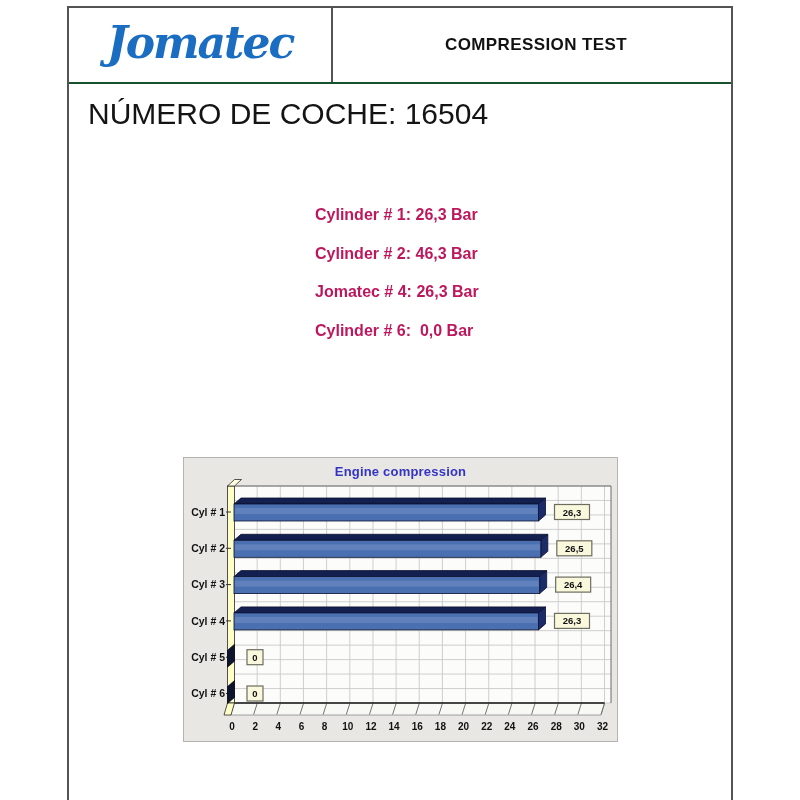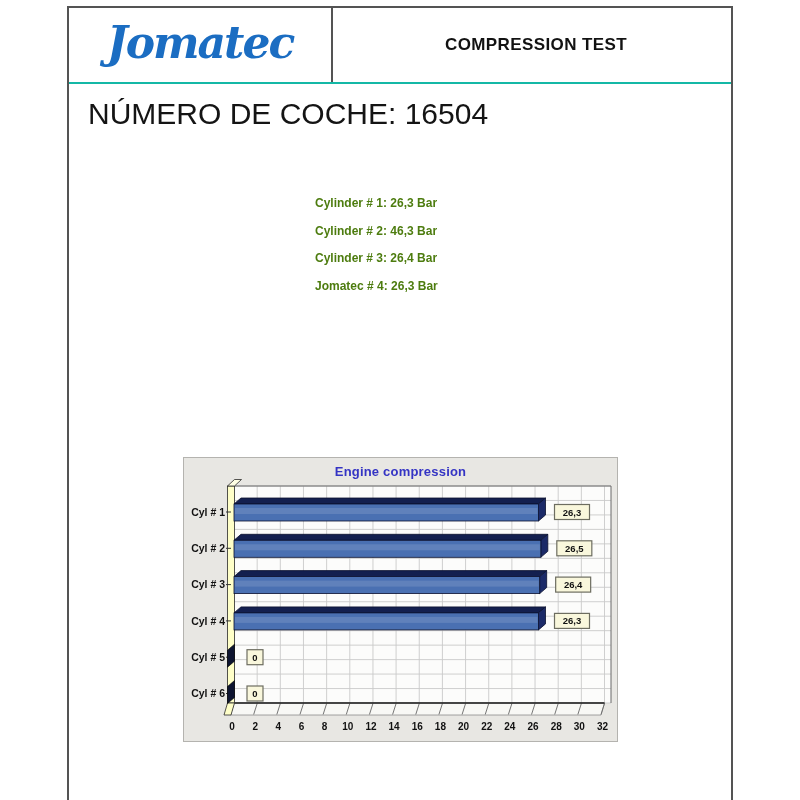--- a/index.html
+++ b/index.html
@@ -5,40 +5,41 @@
   html,body{margin:0;padding:0;}
   body{
     width:800px;height:800px;position:relative;background:#ffffff;
     font-family:"Liberation Sans",sans-serif;overflow:hidden;
   }
   .doc-frame{
     position:absolute;left:67px;top:6px;width:666px;height:794px;
     border-left:2px solid #545454;border-right:2px solid #545454;border-top:2px solid #545454;
     box-sizing:border-box;
   }
-  .header-row{display:flex;height:76px;border-bottom:2px solid #14b8a6;box-sizing:border-box;}
+  .header-row{display:flex;height:76px;border-bottom:2px solid #14532d;box-sizing:border-box;}
   .logo-cell{
     width:264px;border-right:2px solid #545454;box-sizing:border-box;
     display:flex;align-items:center;justify-content:center;
   }
   .logo-text{
     font-family:"DejaVu Serif",serif;font-style:italic;font-weight:bold;
     font-size:44px;color:#1b6dc2;letter-spacing:-2px;line-height:1;
     transform:translateY(-2px);
   }
   .title-cell{flex:1;display:flex;align-items:center;justify-content:center;padding-left:8px;}
   .report-title{font-size:17px;font-weight:bold;color:#121212;letter-spacing:.4px;}
   .car-number{
     position:absolute;left:88px;top:97px;font-size:30px;font-weight:400;
     color:#141414;letter-spacing:0;
   }
   .cyl-list{position:absolute;left:315px;top:190px;}
   .cyl-row{
-    font-size:12px;font-weight:bold;color:#4d7c0f;line-height:27.7px;
+    font-size:16px;font-weight:bold;color:#be185d;line-height:27.7px;
     white-space:pre;
+    margin-top:11px;
   }
   .chart-panel{
     position:absolute;left:183px;top:457px;width:435px;height:285px;
     background:#e8e7e3;border:1px solid #b4b3af;box-sizing:border-box;
   }
   .chart-title{
     position:absolute;left:0;top:6px;width:100%;text-align:center;
     font-size:13px;font-weight:bold;color:#3434c4;letter-spacing:.2px;
   }
   .chart-svg{position:absolute;left:0;top:0;}
@@ -56,22 +57,22 @@
       <span class="report-title">COMPRESSION TEST</span>
     </div>
   </div>
 </div>
 
 <div class="car-number">NÚMERO DE COCHE: 16504</div>
 
 <div class="cyl-list">
   <div class="cyl-row"><span>Cylinder # 1:</span><span> 26,3 Bar</span></div>
   <div class="cyl-row"><span>Cylinder # 2:</span><span> 46,3 Bar</span></div>
-  <div class="cyl-row"><span>Cylinder # 3:</span><span> 26,4 Bar</span></div>
   <div class="cyl-row"><span>Jomatec # 4:</span><span> 26,3 Bar</span></div>
+  <div class="cyl-row"><span>Cylinder # 6:</span><span>  0,0 Bar</span></div>
 </div>
 
 <div class="chart-panel">
   <svg id="chart-svg" class="chart-svg" width="435" height="285" viewBox="0 0 435 285">
       <rect x="50" y="28" width="377" height="217" fill="#fcfcfb"></rect>
       <line x1="50" y1="28" x2="50" y2="245" stroke="#c9c9c9" stroke-width="0.9"></line>
       <line x1="73.15625" y1="28" x2="73.15625" y2="245" stroke="#c9c9c9" stroke-width="0.9"></line>
       <line x1="96.3125" y1="28" x2="96.3125" y2="245" stroke="#c9c9c9" stroke-width="0.9"></line>
       <line x1="119.46875" y1="28" x2="119.46875" y2="245" stroke="#c9c9c9" stroke-width="0.9"></line>
       <line x1="142.625" y1="28" x2="142.625" y2="245" stroke="#c9c9c9" stroke-width="0.9"></line>

